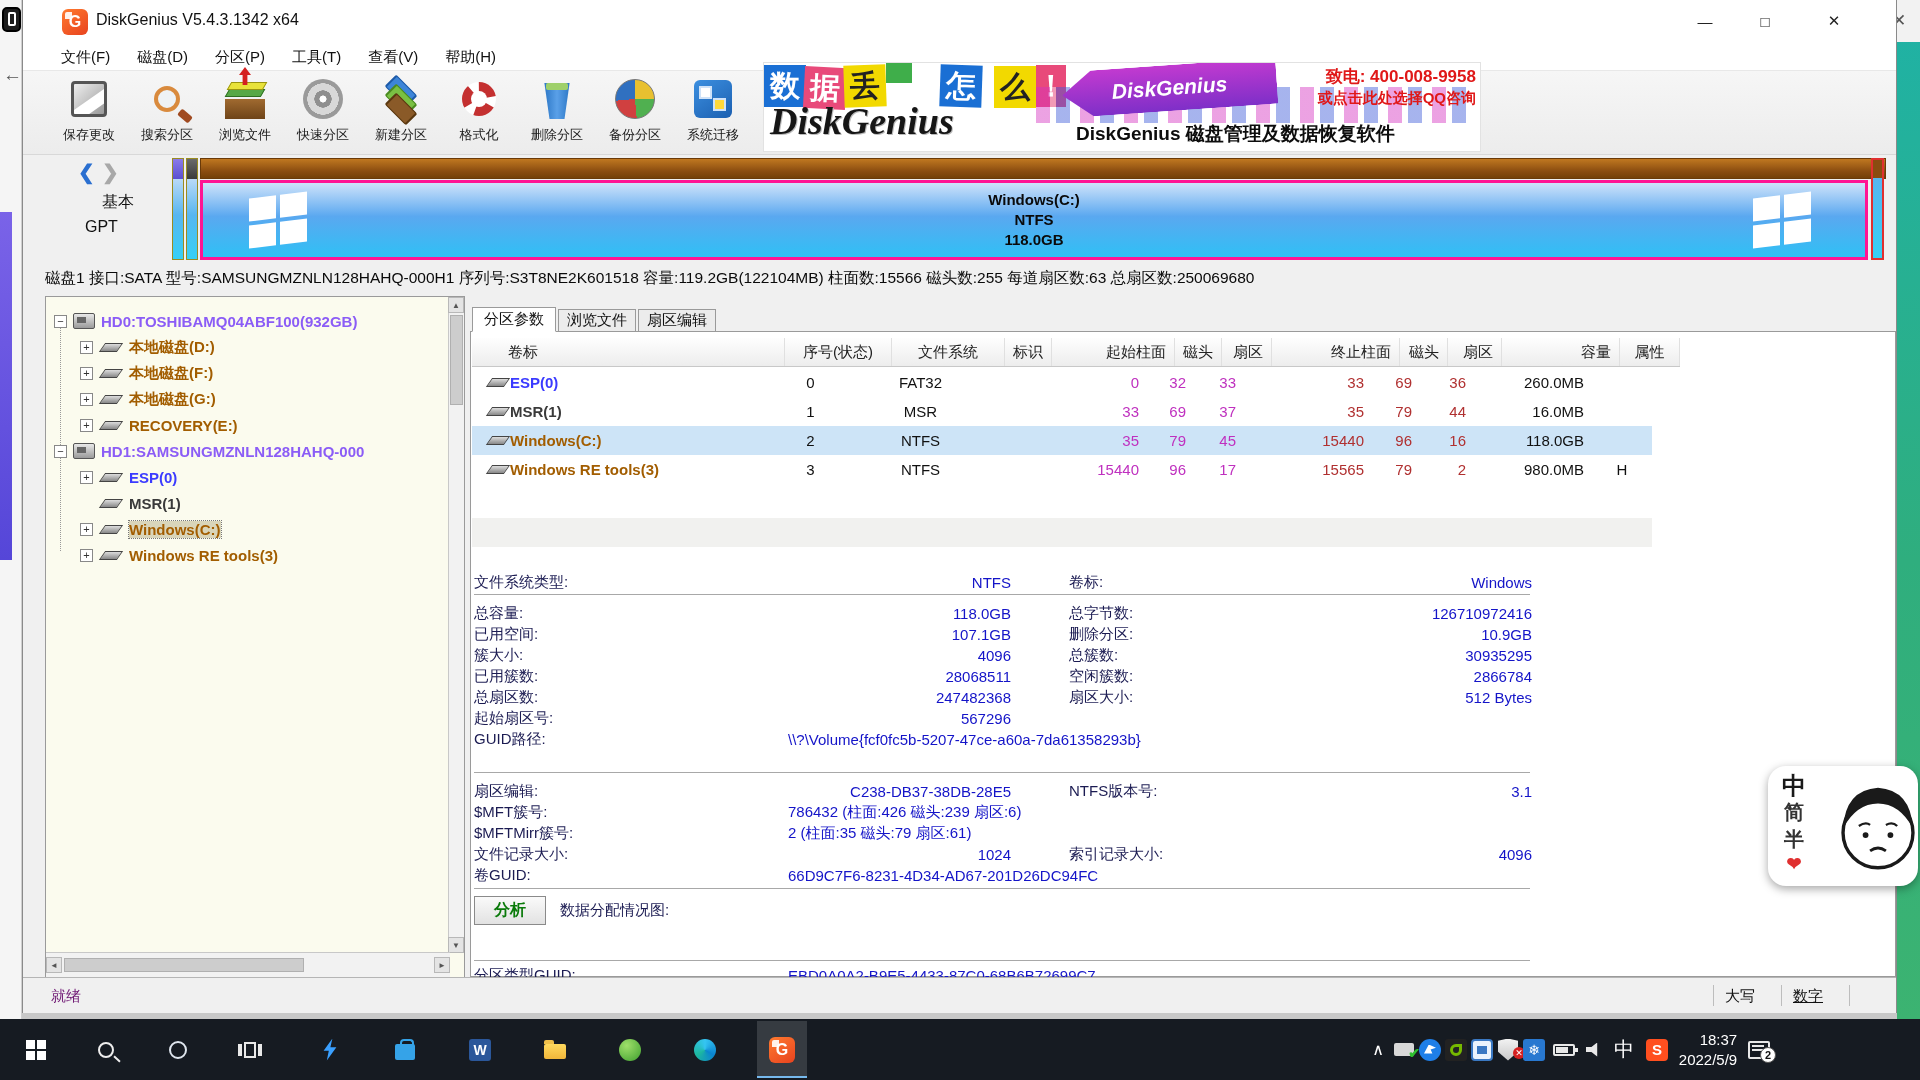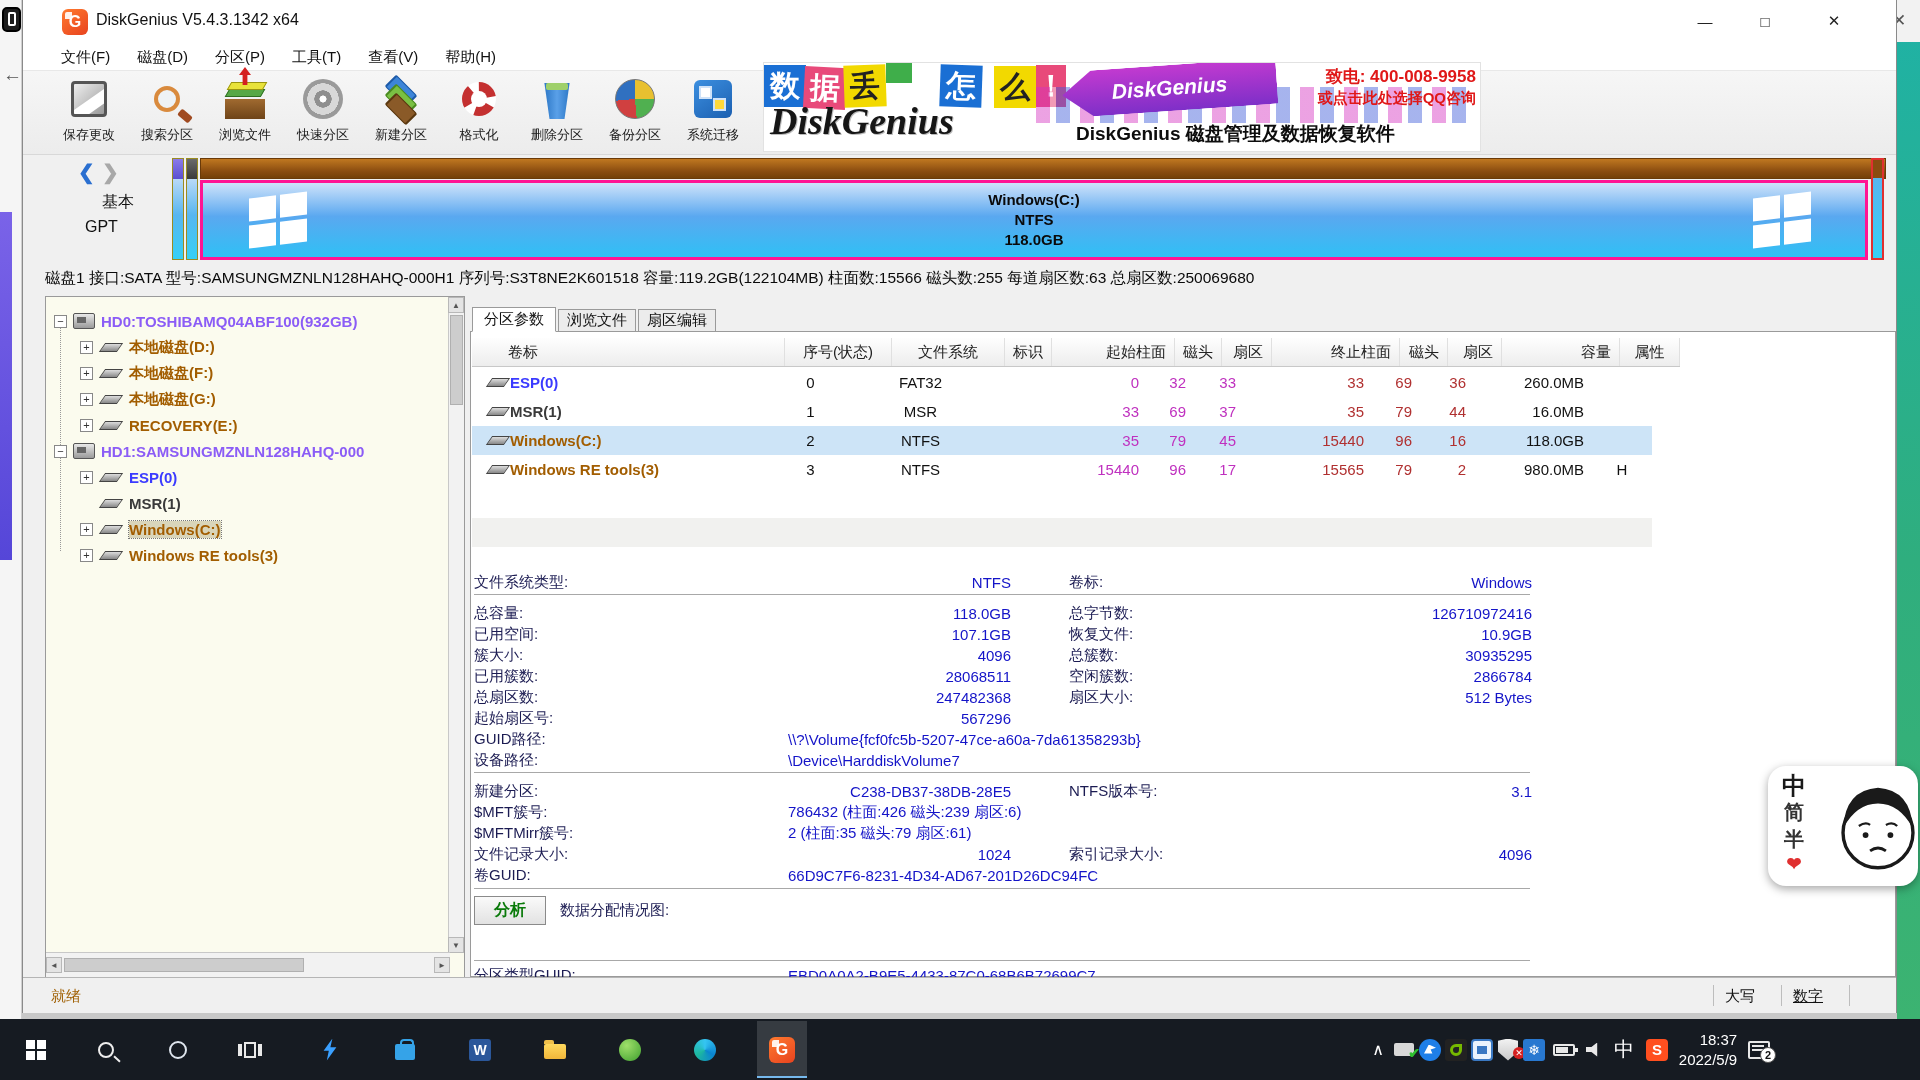--- a/index.html
+++ b/index.html
@@ -120,21 +120,21 @@
   .drow .dl{color:#1b1b52;}
   .drow .dv{color:#1414c8;text-align:right;}
   .drow.long{grid-template-columns:300px 758px;}
   .drow.long .dv{text-align:left;padding-left:14px;}
   .ddiv{position:absolute;left:474px;width:1056px;height:1px;background:#a8a8a8;}
   .anabtn{position:absolute;left:474px;top:896px;width:72px;height:29px;background:linear-gradient(180deg,#fafafa,#e2e2e2);border:1px solid #8a8a8a;color:#0a7a0a;font-size:16px;font-weight:bold;display:flex;align-items:center;justify-content:center;}
   .analbl{position:absolute;left:560px;top:901px;font-size:15px;color:#1b1b52;}
 
   
   .statusbar{left:23px;top:977px;width:1873px;height:36px;background:#f0f0f0;border-top:1px solid #b5b5b5;}
-  .stready{position:absolute;left:28px;top:9px;font-size:15px;color:#a16207;}
+  .stready{position:absolute;left:28px;top:9px;font-size:15px;color:#701a75;}
   .stsep{position:absolute;top:7px;width:1px;height:21px;background:#bdbdbd;}
   .stlbl{position:absolute;top:9px;font-size:15px;color:#111;}
 
   
   .taskbar{left:0;top:1019px;width:1920px;height:61px;background:#161b22;display:block;}
   .tkbtn{position:absolute;top:0;width:52px;height:61px;display:flex;align-items:center;justify-content:center;}
   .startflag{display:grid;grid-template-columns:9px 9px;grid-template-rows:9px 9px;gap:2px;}
   .startflag i{background:#fff;}
   .tk-search{width:16px;height:16px;border:2px solid #eee;border-radius:50%;position:relative;}
   .tk-search:after{content:"";position:absolute;left:13px;top:14px;width:8px;height:2px;background:#eee;transform:rotate(42deg);}
@@ -516,21 +516,21 @@
     <span class="dl">总容量:</span>
       <span class="dv">118.0GB</span>
       <span></span>
     <span class="dl">总字节数:</span>
       <span class="dv">126710972416</span>
   </div>
   <div class="drow" style="top:624px;">
     <span class="dl">已用空间:</span>
       <span class="dv">107.1GB</span>
       <span></span>
-    <span class="dl">恢复文件:</span>
+    <span class="dl">删除分区:</span>
       <span class="dv">10.9GB</span>
   </div>
   <div class="drow" style="top:645px;">
     <span class="dl">簇大小:</span>
       <span class="dv">4096</span>
       <span></span>
     <span class="dl">总簇数:</span>
       <span class="dv">30935295</span>
   </div>
   <div class="drow" style="top:666px;">
@@ -551,28 +551,24 @@
     <span class="dl">起始扇区号:</span>
       <span class="dv">567296</span>
       <span></span>
     <span class="dl"></span>
       <span class="dv"></span>
   </div>
   <div class="drow long" style="top:729px;">
     <span class="dl">GUID路径:</span>
       <span class="dv">\\?\Volume{fcf0fc5b-5207-47ce-a60a-7da61358293b}</span>
   </div>
-  <div class="drow long" style="top:750px;">
-    <span class="dl">设备路径:</span>
-      <span class="dv">\Device\HarddiskVolume7</span>
-  </div>
 
   <div class="abs ddiv" style="top:772px;"></div>
   <div class="drow" style="top:781px;">
-    <span class="dl">新建分区:</span>
+    <span class="dl">扇区编辑:</span>
       <span class="dv">C238-DB37-38DB-28E5</span>
       <span></span>
     <span class="dl">NTFS版本号:</span>
       <span class="dv">3.1</span>
   </div>
   <div class="drow long" style="top:802px;">
     <span class="dl">$MFT簇号:</span>
       <span class="dv">786432 (柱面:426 磁头:239 扇区:6)</span>
   </div>
   <div class="drow long" style="top:823px;">

